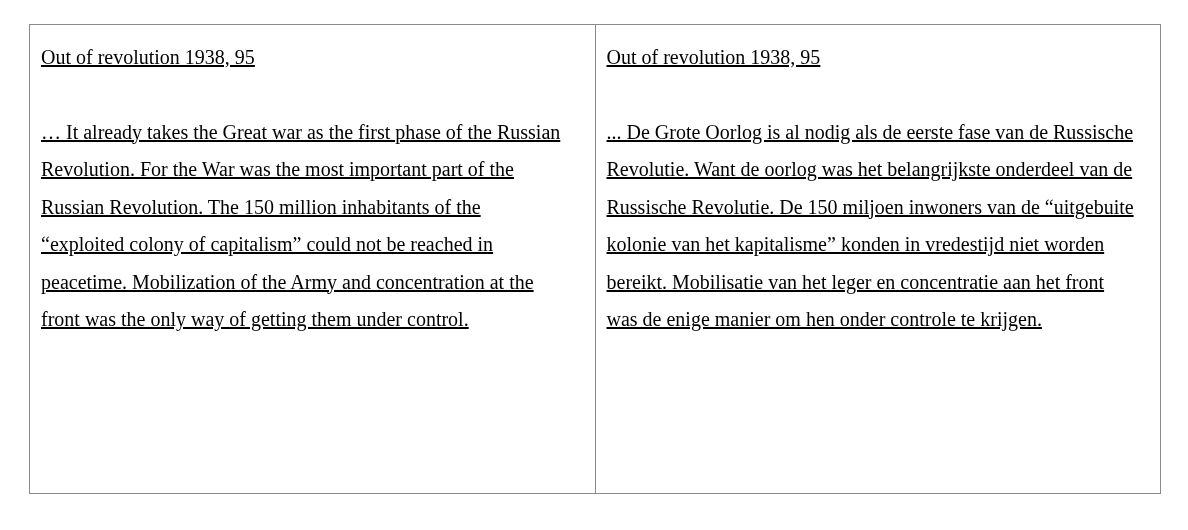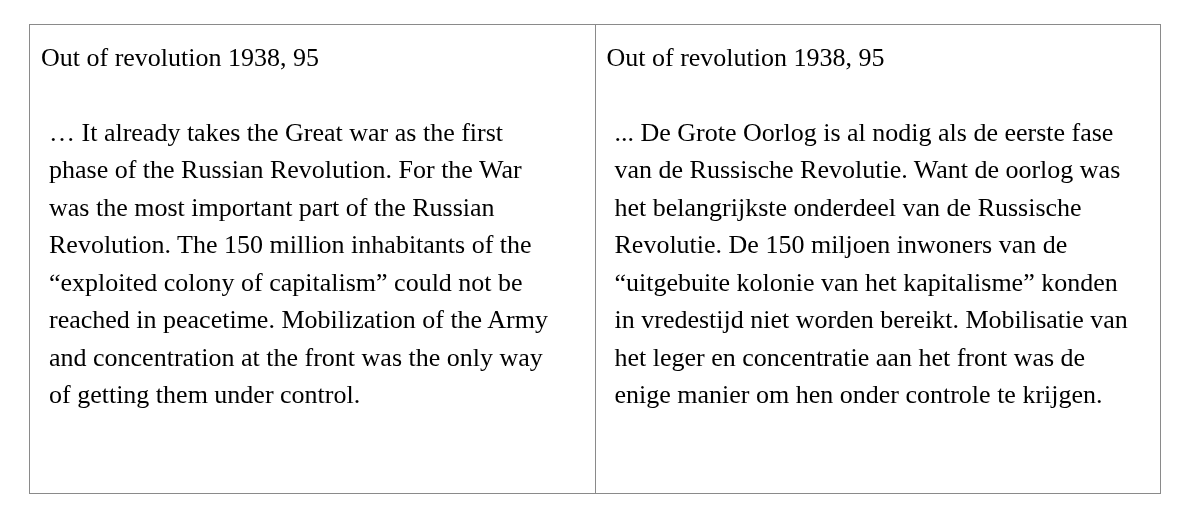--- a/index.html
+++ b/index.html
@@ -22,35 +22,36 @@
       width: 1132px;
       height: 470px;
       border: 1px solid #8a8a8a;
       box-sizing: border-box;
       display: flex;
     }
     .cell {
       box-sizing: border-box;
       height: 100%;
       padding: 14px 26px 0 11px;
-      font-size: 26px;
+      font-size: 20px;
       line-height: 37.5px;
+      text-decoration: underline;
     }
     .cell.left {
       width: 566px;
       border-right: 1px solid #8a8a8a;
     }
     .cell.right {
       width: 565px;
     }
     .cell-title {
       margin: 0;
     }
     .cell-body {
-      margin: 37px 0 0 8px;
+      margin: 37px 0 0 0;
     }
   </style>
 </head>
 <body>
 
 <div class="table">
   <div class="cell left">
     <p class="cell-title">Out of revolution 1938, 95</p>
     <p class="cell-body">… It already takes the Great war as the first phase of the Russian Revolution. For the War was the most important part of the Russian Revolution. The 150 million inhabitants of the “exploited colony of capitalism” could not be reached in peacetime. Mobilization of the Army and concentration at the front was the only way of getting them under control.</p>
   </div>

